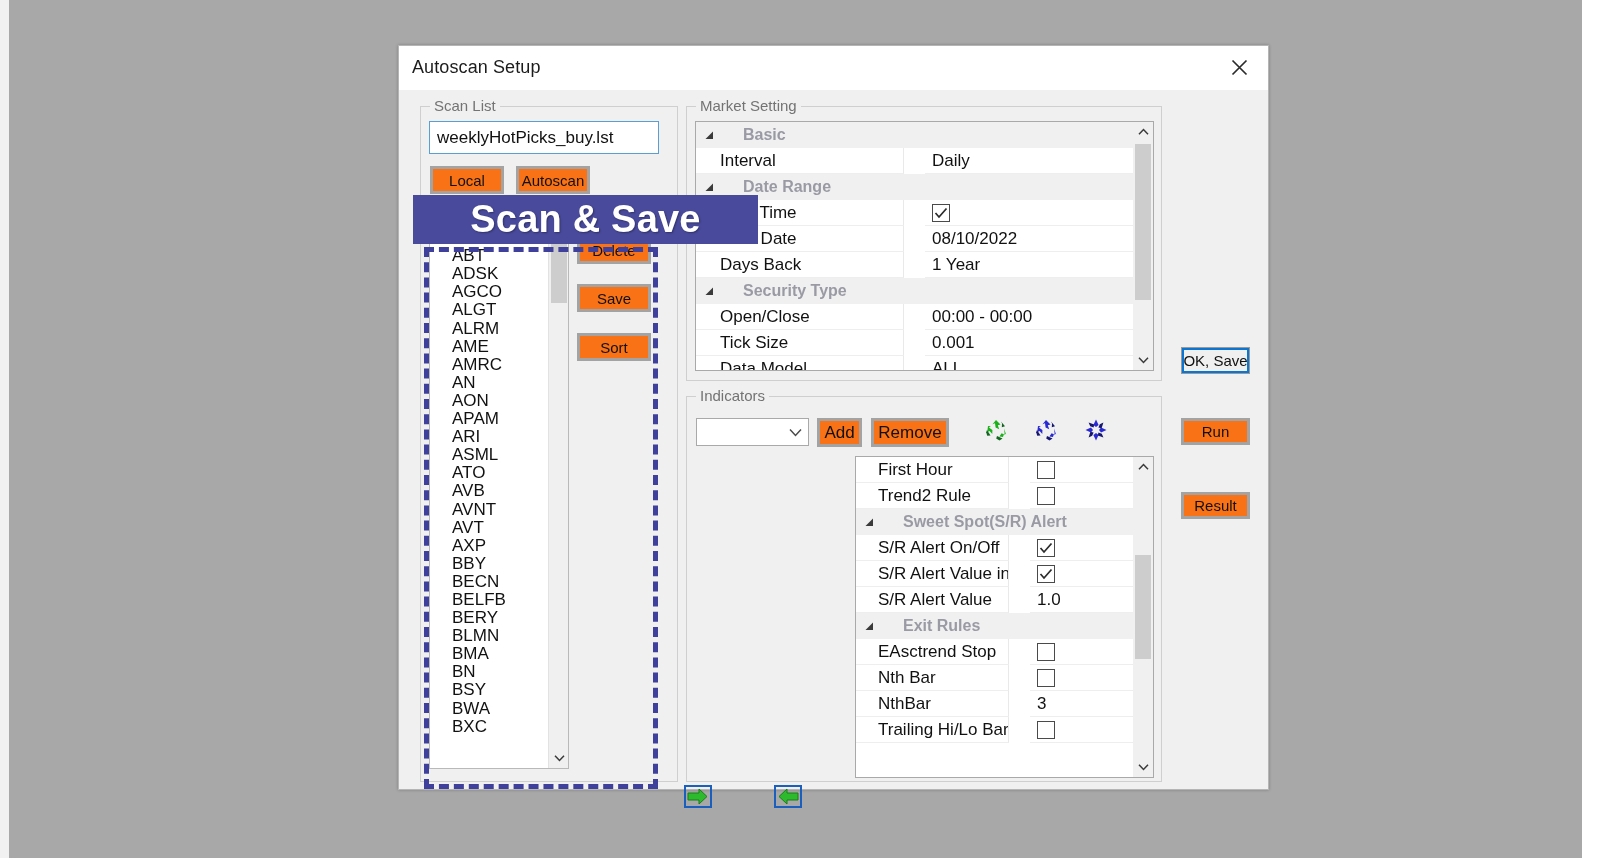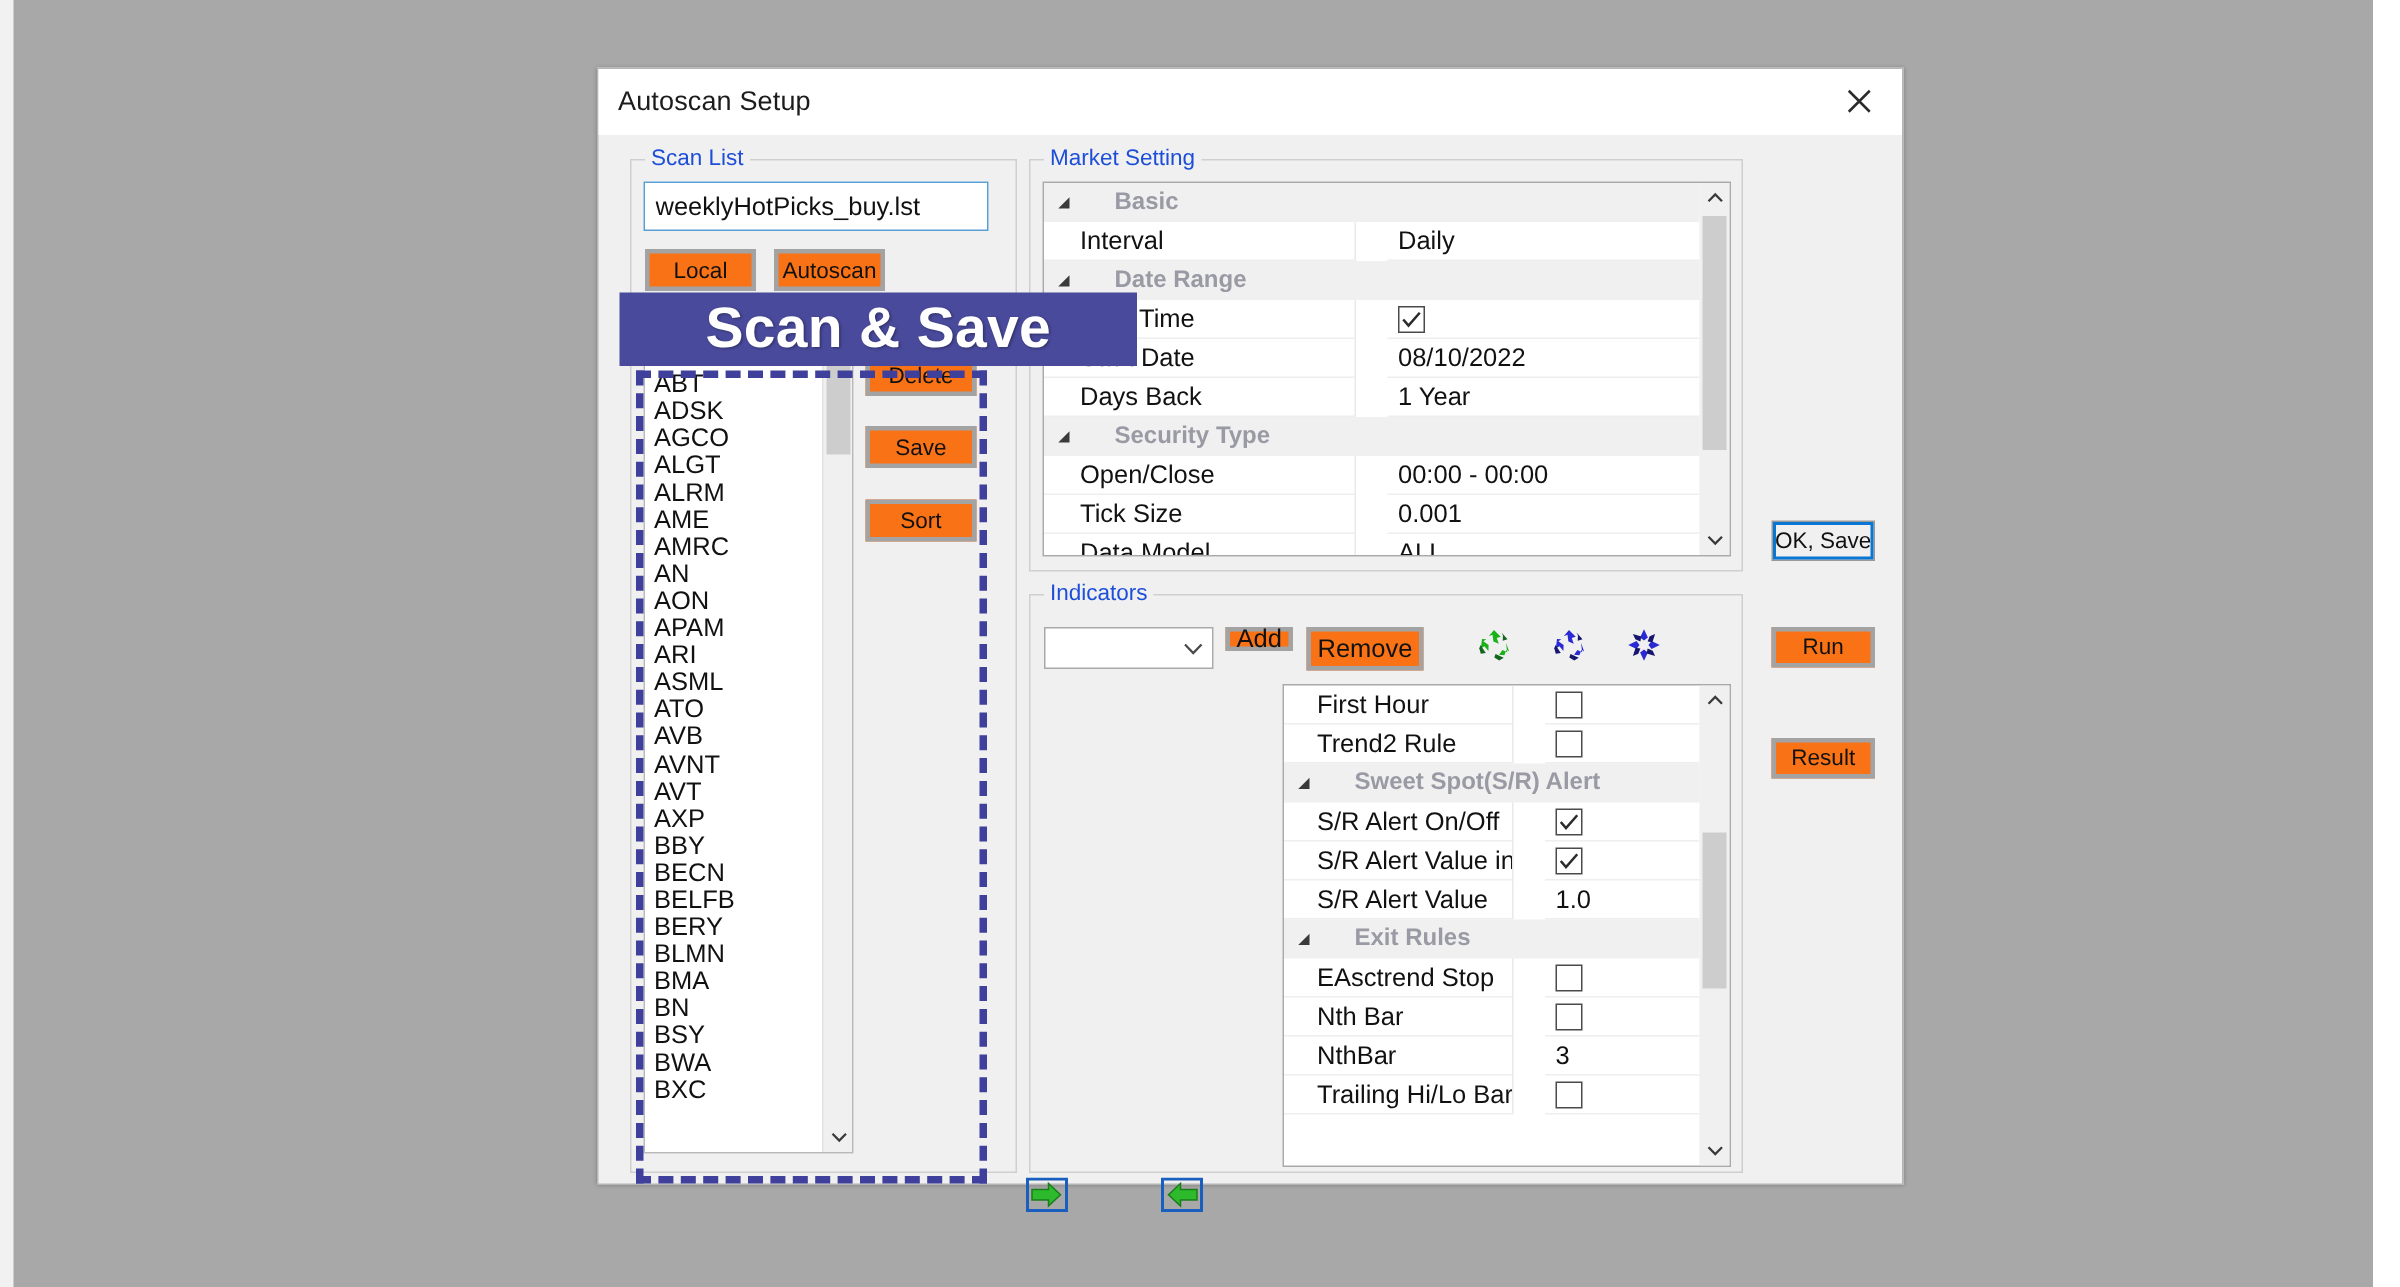--- a/index.html
+++ b/index.html
@@ -49,21 +49,21 @@
 
   
   .group{
     position:absolute;
     border:1px solid #cfcfcf;
     background:transparent;
   }
   .group > .legend{
     position:absolute; top:-10px; left:9px;
     background:#f0f0f0; padding:0 4px;
-    font-size:15px; color:#1d4ed8; white-space:nowrap;
+    font-size:15px; color:#737373; white-space:nowrap;
   }
 
   #grp-scanlist{ left:21px; top:60px; width:258px; height:676px; }
   #grp-market{ left:287px; top:60px; width:476px; height:275px; }
   #grp-indicators{ left:287px; top:350px; width:476px; height:386px; }
 
   
   #list-name-input{
     position:absolute; left:30px; top:75px; width:230px; height:33px;
     border:1px solid #5a9fd4; background:#fff;
@@ -83,21 +83,21 @@
   #btn-sort{ position:absolute; left:178px; top:287px; width:74px; height:28px; }
 
   
   #symbol-list{
     position:absolute; left:30px; top:162px; width:140px; height:561px;
     background:#ffffff; border:1px solid #b9b9b9;
     overflow:hidden;
   }
   #symbol-items{
     position:absolute; left:0; top:0; width:120px;
-    padding:2px 0 0 6px;
+    padding:2px 0 0 22px;
   }
   .sym{
     font-size:17px; color:#111; line-height:18.1px;
     white-space:nowrap;
   }
   
   #sym-scroll{
     position:absolute; right:0; top:0; width:20px; height:559px;
     background:#f0f0f0; border-left:1px solid #e2e2e2;
   }
@@ -162,21 +162,21 @@
 
   
   #ind-combo{
     position:absolute; left:297px; top:372px; width:113px; height:28px;
     background:#ffffff; border:1px solid #a9a9a9;
     display:flex; align-items:center; cursor:pointer;
   }
   #ind-combo .combo-arrow{
     margin-left:auto; margin-right:6px; display:flex; align-items:center;
   }
-  #btn-add{ position:absolute; left:418px; top:372px; width:45px; height:16px; font-size:17px; }
+  #btn-add{ position:absolute; left:418px; top:372px; width:45px; height:29px; font-size:17px; }
   #btn-remove{ position:absolute; left:472px; top:372px; width:78px; height:29px; font-size:17px; }
 
   .ico-btn{
     position:absolute; top:367px; width:34px; height:34px;
     display:flex; align-items:center; justify-content:center; cursor:pointer;
   }
   #ico-refresh-green{ left:580px; }
   #ico-refresh-blue{ left:630px; }
   #ico-burst-blue{ left:680px; }
 

